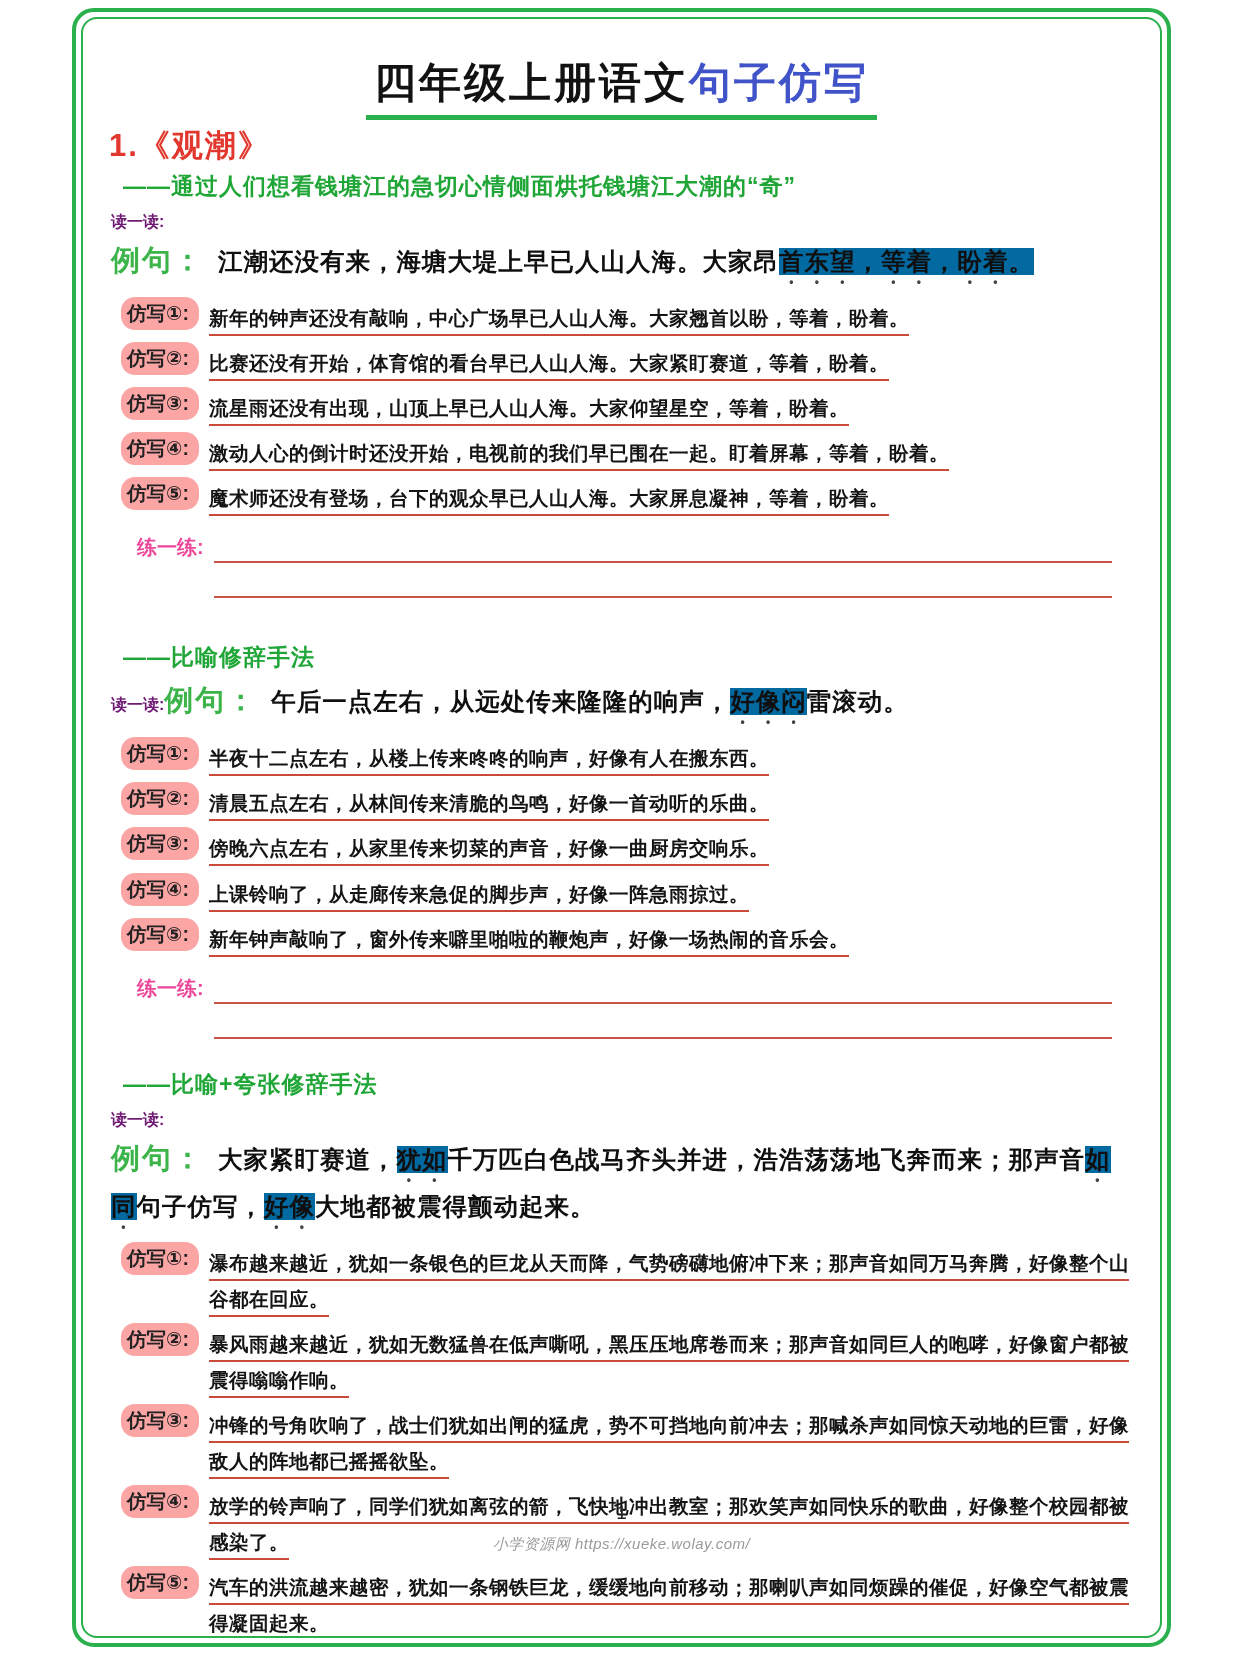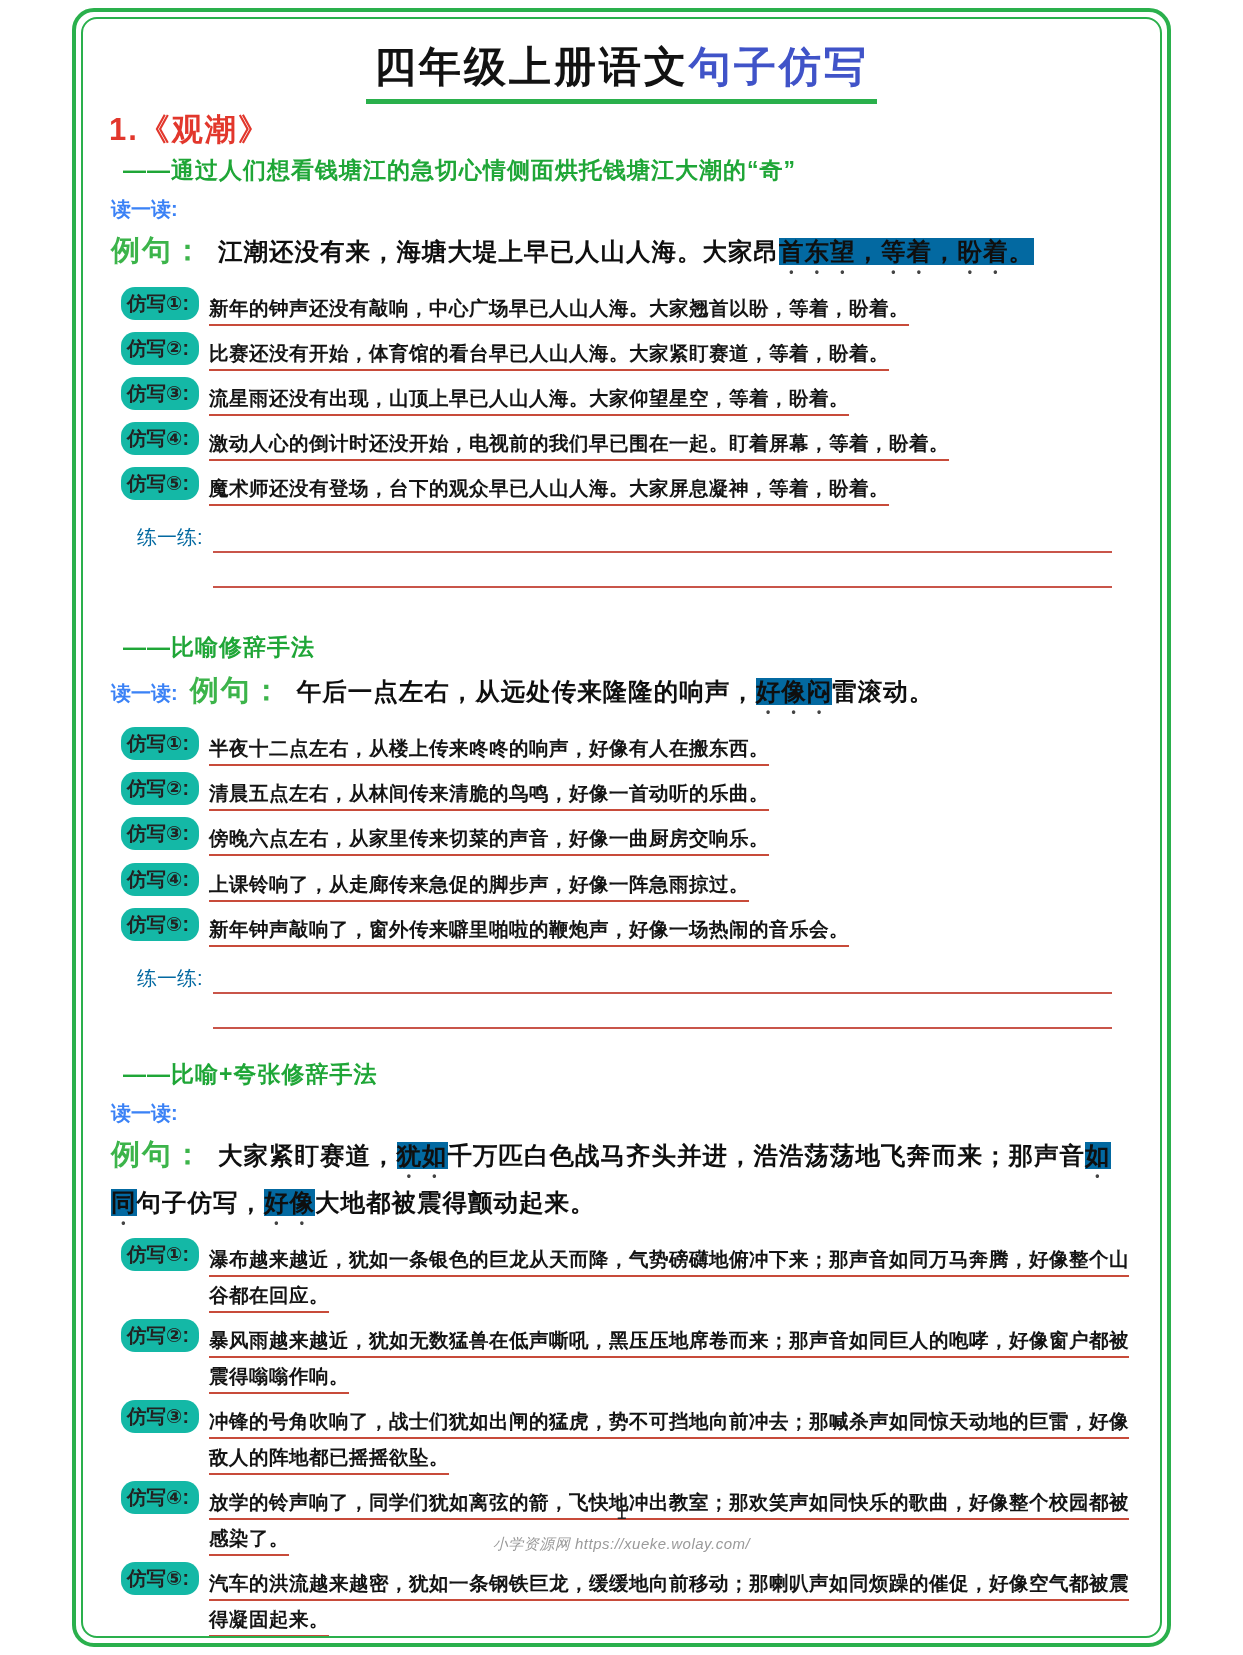--- a/index.html
+++ b/index.html
@@ -6,50 +6,50 @@
   body{
     width:1243px;height:1655px;background:#ffffff;position:relative;
     font-family:"Liberation Sans","DejaVu Sans",sans-serif;
     -webkit-font-smoothing:antialiased;
   }
   .frame{position:absolute;left:72px;right:72px;top:8px;bottom:8px;
     border:4px solid #2ab04c;border-radius:22px;}
   .frame-inner{position:absolute;inset:5px;border:2px solid #2ab04c;border-radius:16px;}
   .content{position:absolute;inset:0;padding:20px 26px 0 26px;overflow:hidden;}
 
-  .title-row{text-align:center;margin-top:0;}
+  .title-row{text-align:center;margin-top:16px;}
   .title-underline{display:inline-block;border-bottom:5px solid #2ab04c;padding:0 8px 4px;}
   .t-main{font-size:42px;font-weight:bold;color:#121212;letter-spacing:3px;}
   .t-accent{font-size:42px;font-weight:bold;color:#4053c8;letter-spacing:3px;}
 
   .lesson{font-size:31px;font-weight:bold;color:#e2372c;text-align:left;
     margin-top:5px;letter-spacing:2px;}
 
   .ghead{color:#1fa637;font-size:23px;font-weight:bold;margin:4px 0 2px 14px;letter-spacing:1px;}
   .read-row{margin:10px 0 0 2px;}
-  .rlabel{font-size:20px;font-weight:bold;color:#3b82f6;margin-right:12px;}
+  .rlabel{font-size:16px;font-weight:bold;color:#701a75;margin-right:0;}
 
   .example{margin:4px 0 2px 2px;font-weight:bold;line-height:1.62;}
   .elabel{color:#3cb44a;font-size:29px;font-weight:bold;margin-right:14px;letter-spacing:2px;}
   .etext{font-size:24.5px;color:#0f0f0f;letter-spacing:1px;}
   .hl{background:#0369a1;
     -webkit-text-emphasis:filled dot #444;-webkit-text-emphasis-position:under right;
     text-emphasis:filled dot #444;text-emphasis-position:under;}
 
   .items{margin:8px 0 0 12px;}
   .item{display:flex;align-items:flex-start;margin:6px 0;}
-  .ilabel{font-size:19.5px;font-weight:bold;color:#222;background:#14b8a6;
+  .ilabel{font-size:19.5px;font-weight:bold;color:#222;background:#fca5a5;
     border-radius:14px;padding:3px 10px 3px 6px;margin-right:10px;white-space:nowrap;}
   .itext{font-size:19.5px;font-weight:bold;color:#141414;line-height:1.85;
     text-decoration:underline;text-decoration-color:#c84b3a;
     text-decoration-thickness:1.5px;text-underline-offset:9px;padding-top:3px;
     letter-spacing:0.5px;}
 
   .practice{display:flex;align-items:flex-start;margin:12px 10px 0 28px;}
-  .plabel{font-size:20px;font-weight:normal;color:#0369a1;margin-top:6px;white-space:nowrap;}
+  .plabel{font-size:20px;font-weight:bold;color:#ec4899;margin-top:6px;white-space:nowrap;}
   .plines{flex:1;margin-left:10px;}
   .pline{display:block;height:33px;border-bottom:2px solid #c9554a;margin-right:12px;}
 
   .sec2{margin-top:44px;}
   .sec3{margin-top:30px;}
 
   .pagenum{position:absolute;left:0;right:0;bottom:112px;text-align:center;
     font-size:19px;color:#222;}
   .site{position:absolute;left:0;right:0;bottom:82px;text-align:center;
     font-size:15px;color:#9a9a9a;letter-spacing:0.5px;font-style:italic;}

